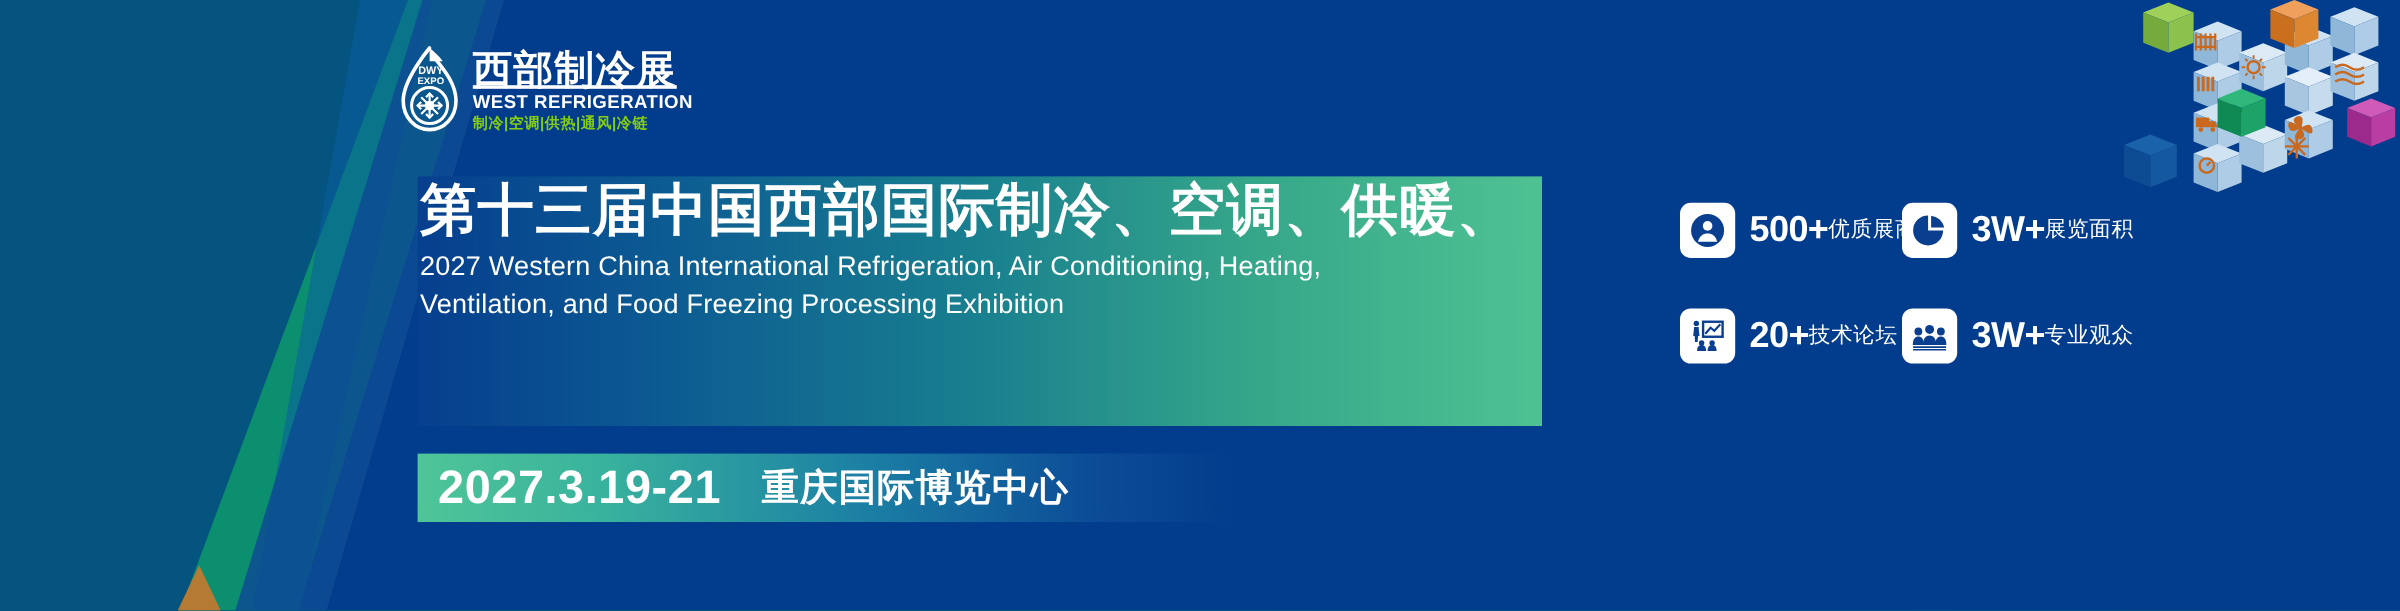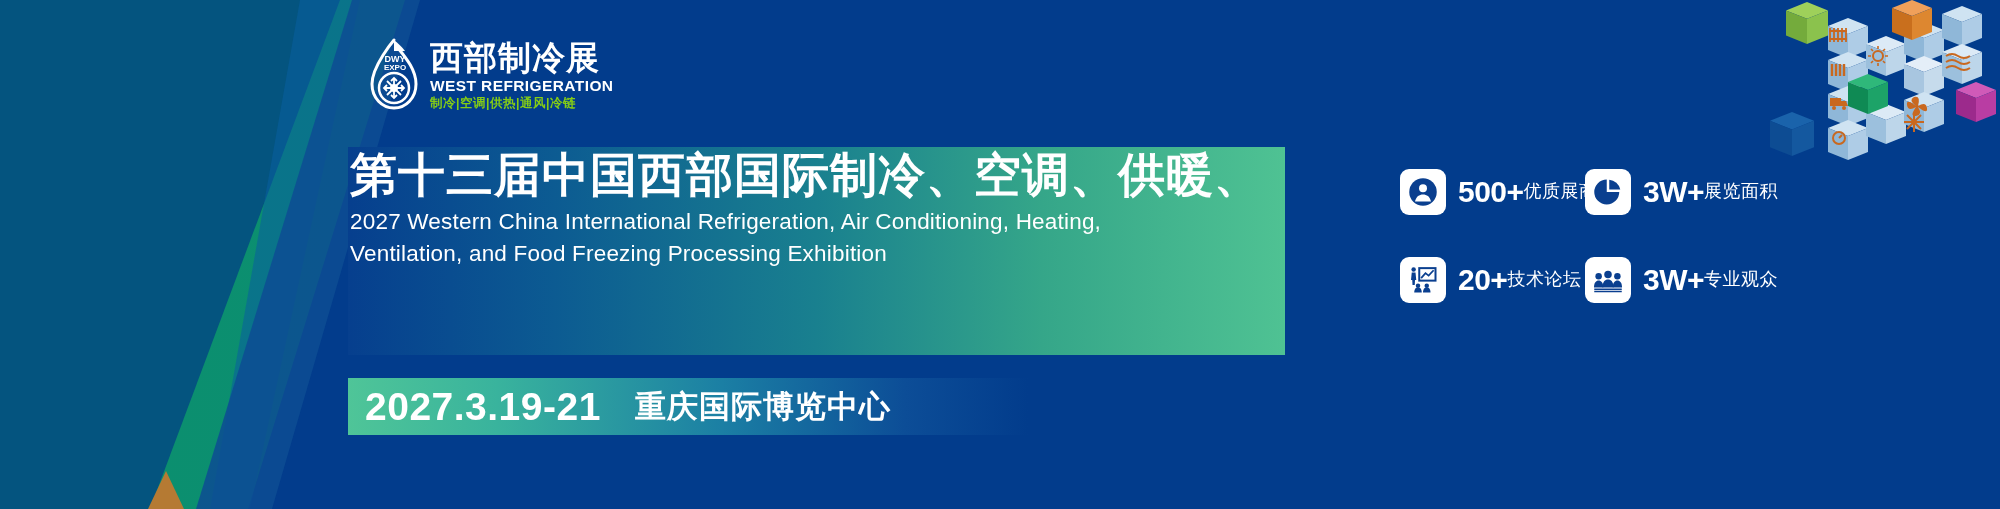--- a/index.html
+++ b/index.html
@@ -56,29 +56,29 @@
     position:absolute;
     left:148px; bottom:0;
     width:0; height:0;
     border-left:18px solid transparent;
     border-right:18px solid transparent;
     border-bottom:38px solid #b57a33;
   }
 
   
   .logo {
-    position:absolute; left:364px; top:36px;
+    position:absolute; left:328px; top:36px;
     display:flex; align-items:center; gap:8px;
     color:#ffffff;
   }
   .logo-mark { width:58px; height:78px; flex:0 0 auto; }
   .logo-text { display:flex; flex-direction:column; line-height:1; }
   .logo-cn {
     font-size:33px; font-weight:700; letter-spacing:1px;
-    color:#ffffff; white-space:nowrap;
+    color:#ffffff; white-space:nowrap;text-decoration:underline;
   }
   .logo-en {
     font-size:15.5px; font-weight:700; letter-spacing:.4px;
     margin-top:4px; color:#ffffff; white-space:nowrap;
   }
   .logo-tag {
     font-size:12.5px; font-weight:700; letter-spacing:.5px;
     margin-top:4px; color:#84cc16; white-space:nowrap;
   }
 

